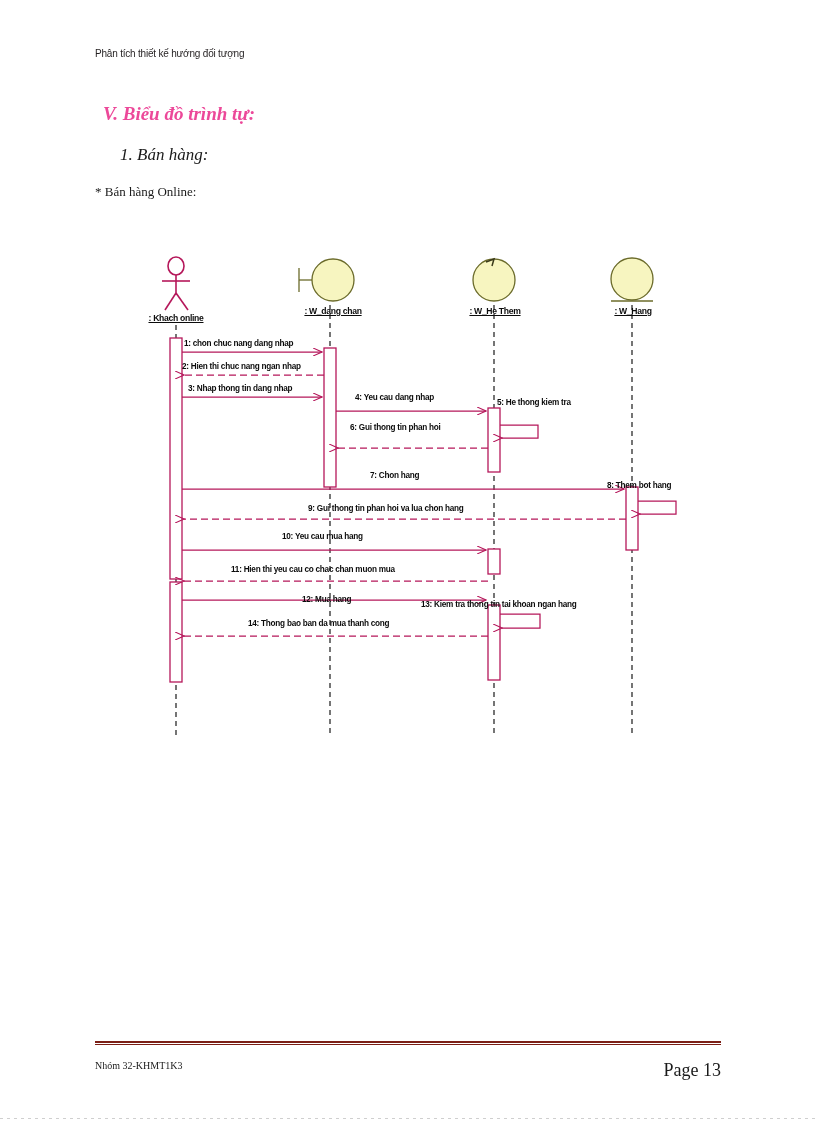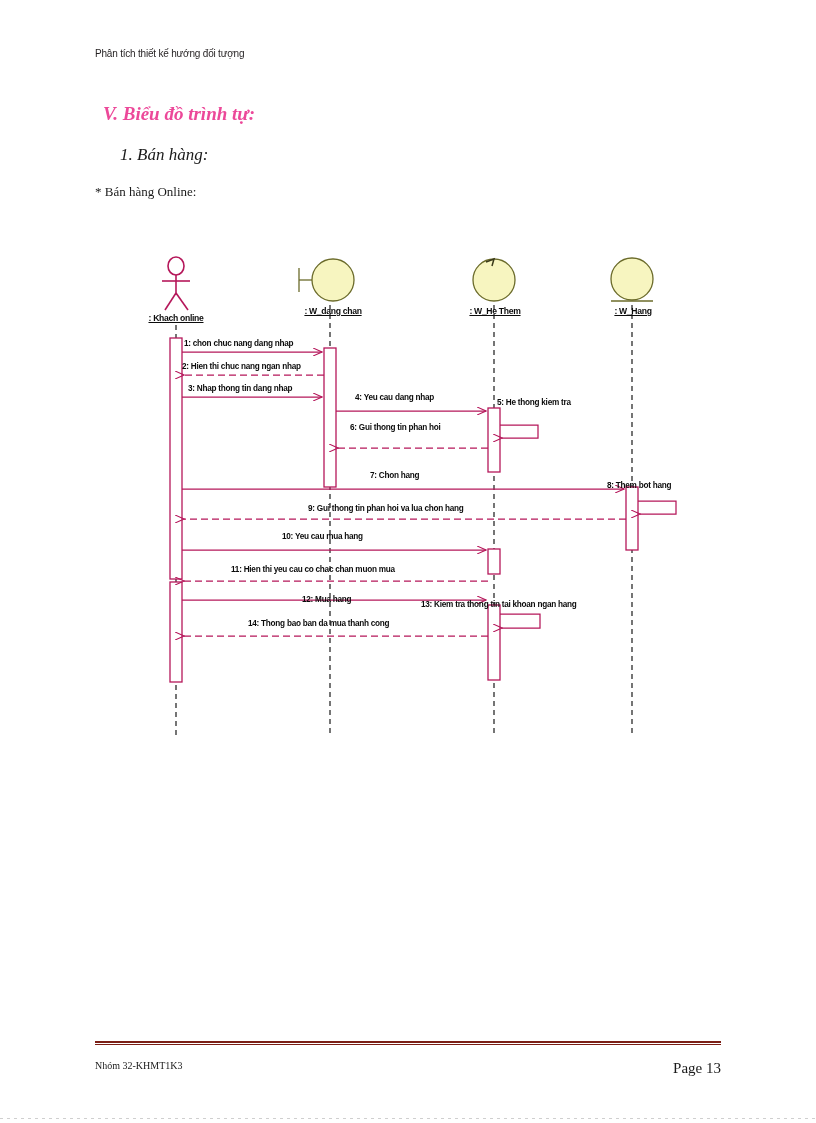--- a/index.html
+++ b/index.html
@@ -105,21 +105,21 @@
     left: 95px;
     top: 1060px;
     font-size: 10px;
     color: #1a1a1a;
     white-space: nowrap;
   }
   .footer-right {
     position: absolute;
     right: 95px;
     top: 1060px;
-    font-size: 15px;
+    font-size: 18px;
     color: #1a1a1a;
     white-space: nowrap;
   }
   .bottom-edge {
     position: absolute;
     left: 0;
     top: 1118px;
     width: 816px;
     height: 1px;
     background: repeating-linear-gradient(to right,#cfcfcf 0 3px, transparent 3px 7px);

